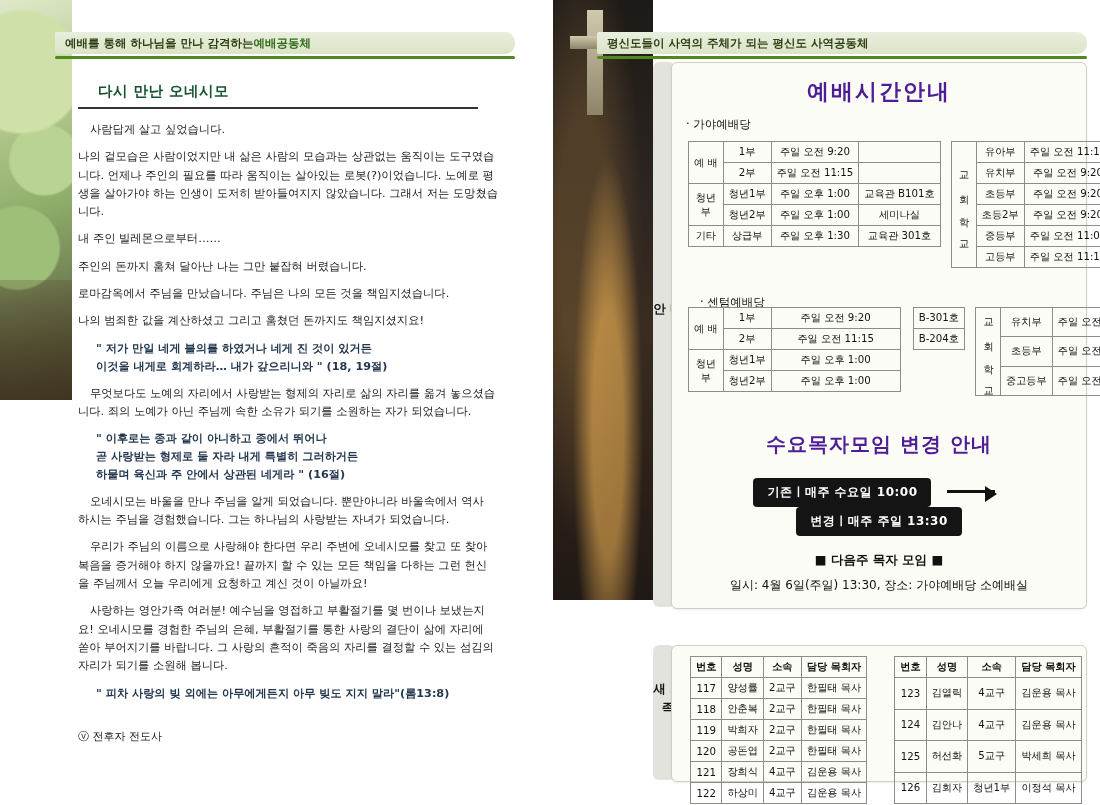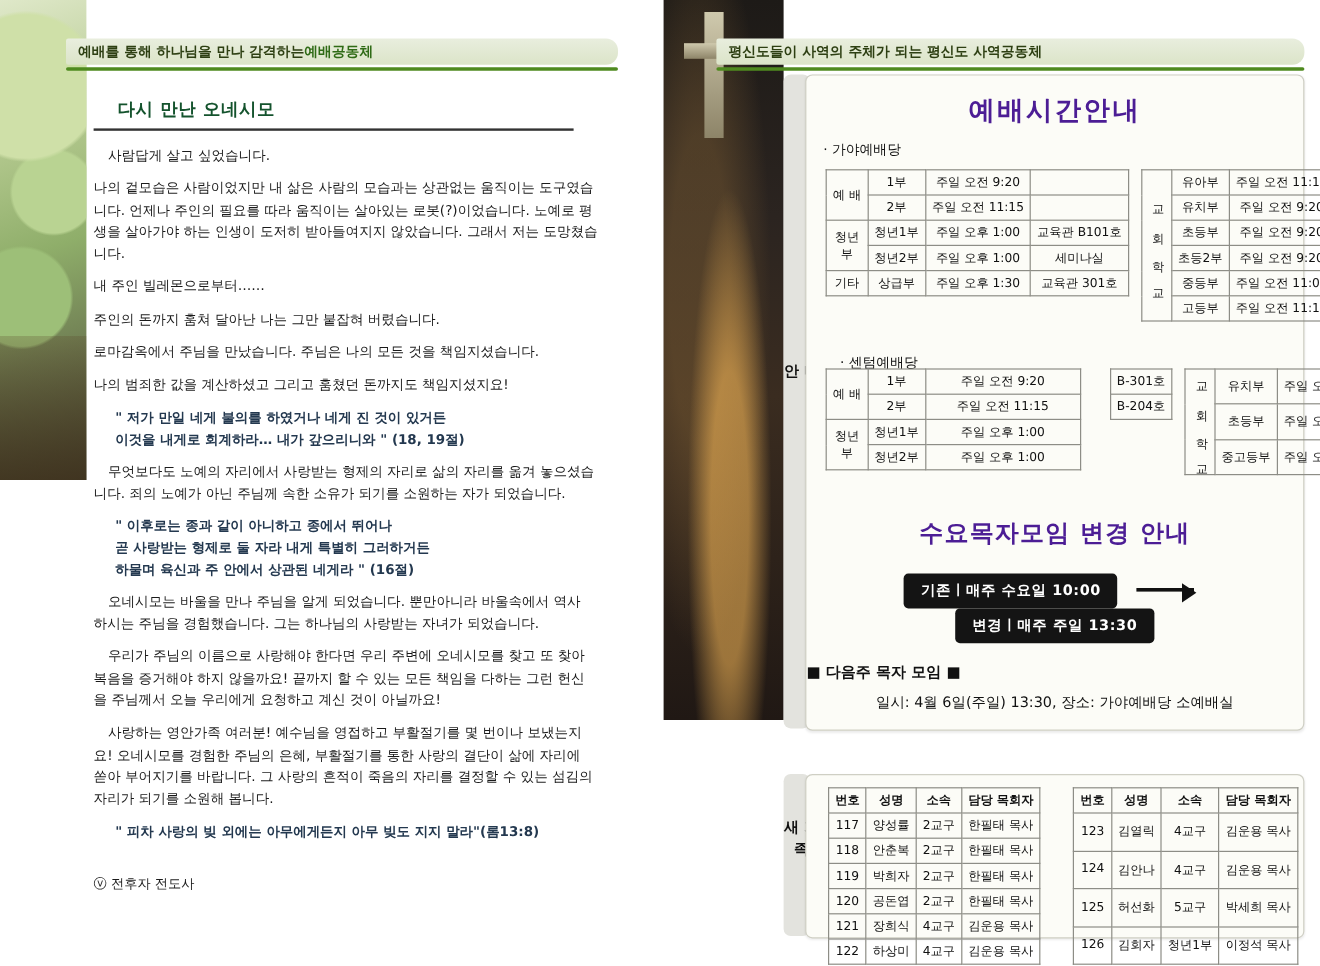--- a/index.html
+++ b/index.html
@@ -128,21 +128,21 @@
     display:inline-block;background:#141414;color:#fff;font-size:12px;font-weight:bold;
     padding:6px 14px;border-radius:4px;letter-spacing:.5px;
   }
   .arrow{
     display:inline-block;width:48px;height:0;border-top:3px solid #111;position:relative;margin:0 10px;vertical-align:middle;
   }
   .arrow:after{
     content:"";position:absolute;right:-2px;top:-7px;border-left:12px solid #111;
     border-top:8px solid transparent;border-bottom:8px solid transparent;
   }
-  .mt-note{font-size:12.5px;font-weight:bold;margin-top:16px;}
+  .mt-note{text-align:center;font-size:12.5px;font-weight:bold;margin-top:16px;}
   .mt-line{text-align:center;font-size:12px;margin-top:8px;}
 
   .fam-tables{position:absolute;left:18px;top:10px;display:flex;gap:27px;}
 </style>
 </head>
 <body>
 
 <div class="page">
 
   <div class="left">
@@ -297,21 +297,21 @@
 부</td>
               <td>청년1부</td>
               <td class="l">주일 오후 1:00</td>
             </tr>
             <tr>
               <td>청년2부</td>
               <td class="l">주일 오후 1:00</td>
             </tr>
           </tbody>
         </table>
-        <table class="tb" style="margin-left:24px;">
+        <table class="tb" style="margin-left:12px;">
           <tbody>
             <tr>
                 <td>B-301호</td>
               </tr>
             <tr>
                 <td>B-204호</td>
               </tr>
           </tbody>
         </table>
 

